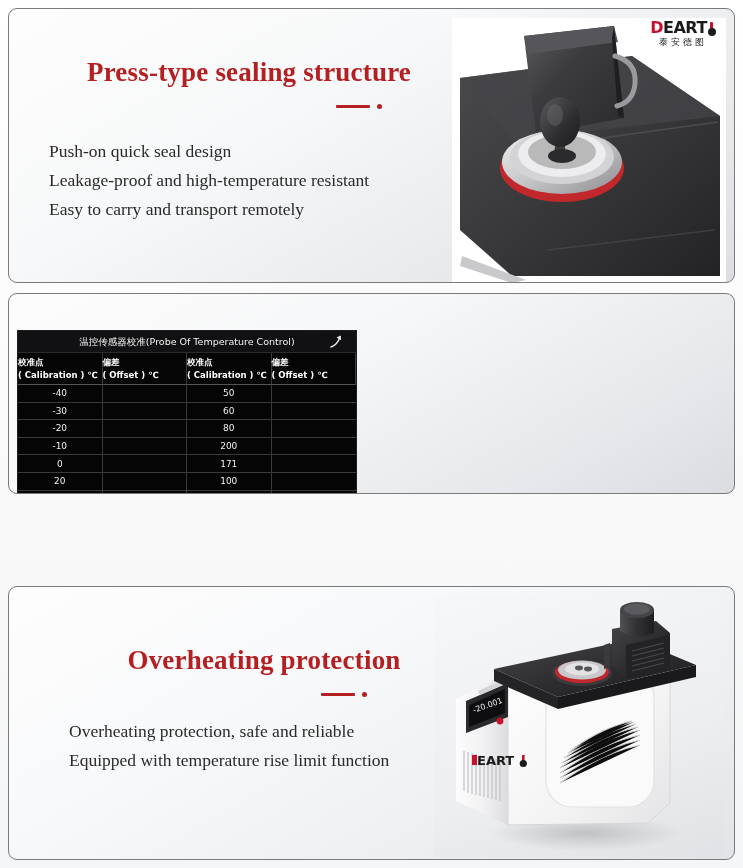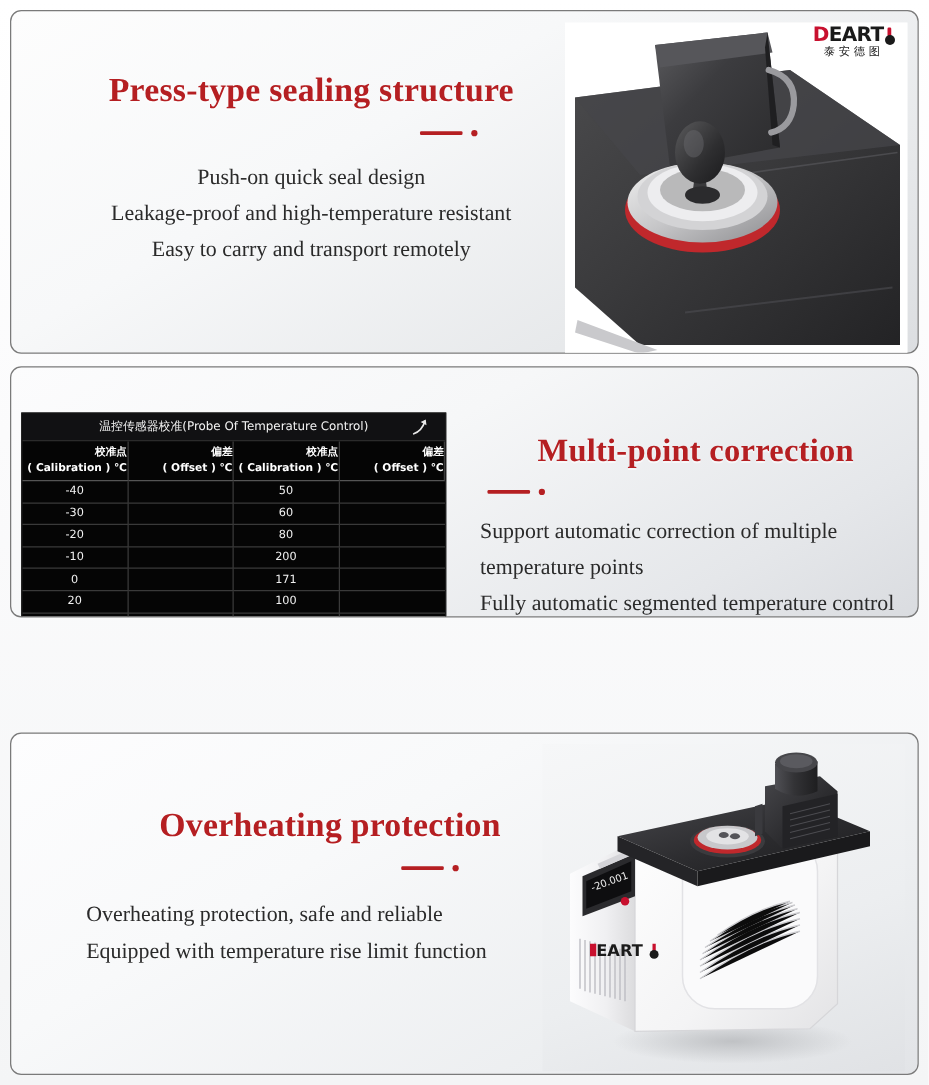--- a/index.html
+++ b/index.html
@@ -50,21 +50,21 @@
     font-size:17.5px;
     line-height:29px;
     white-space:nowrap;
     font-family:"Liberation Serif", serif;
   }
 
   
   .p1-text{left:40px;top:48px;width:400px;}
   .p1-text .heading{font-size:27px;text-align:center;}
   .p1-text .divider{justify-content:center;margin-left:220px;margin-top:16px;}
-  .p1-lines{margin-top:18px;text-align:center;}
+  .p1-lines{margin-top:28px;text-align:left;}
 
   
   .p2-text{left:375px;top:52px;width:345px;}
   .p2-text .heading{font-size:26px;text-align:center;}
   .p2-text .divider{margin-left:6px;margin-top:15px;}
   .p2-lines{margin-top:14px;text-align:left;}
   .p2-lines .bodyline{white-space:normal;line-height:29px;}
 
   
   .p3-text{left:60px;top:58px;width:390px;}
@@ -90,21 +90,21 @@
     font-size:9.5px;
     color:#f4f4f4;
     border-bottom:1px solid #2b2b2b;
   }
   .cal-arrow{position:absolute;right:11px;top:2px;width:16px;height:16px;}
   .cal-grid{display:grid;grid-template-columns:1fr 1fr 1fr 1fr;}
   .cal-hcell{
     height:32px;
     border-right:1px solid #3c3c3c;
     border-bottom:1px solid #555;
-    display:flex;flex-direction:column;align-items:flex-end;justify-content:center;
+    display:flex;flex-direction:column;align-items:flex-start;justify-content:center;
     font-size:8.5px;font-weight:bold;line-height:13px;color:#ffffff;
     box-sizing:border-box;
   }
   .cal-hcell:last-child{border-right:none;}
   .cal-cell{
     height:17.6px;
     border-right:1px solid #3a3a3a;
     border-bottom:1px solid #3a3a3a;
     display:flex;align-items:center;justify-content:center;
     font-size:9px;color:#f0f0f0;
@@ -291,31 +291,20 @@
         <div class="cal-cell">180</div>
         <div class="cal-cell c4"></div>
 
         <div class="cal-cell"></div>
         <div class="cal-cell"></div>
         <div class="cal-cell"></div>
         <div class="cal-cell c4"></div>
       </div>
     </div>
 
-    <div class="txtblock p2-text">
-      <div class="heading">Multi-point correction</div>
-      <div class="divider">
-        <span class="bar"></span>
-        <span class="dot"></span>
-      </div>
-      <div class="p2-lines">
-        <div class="bodyline">Support automatic correction of multiple temperature points</div>
-        <div class="bodyline">Fully automatic segmented temperature control and calibration</div>
-      </div>
-    </div>
   </div>
 
   <div class="panel panel-3">
 
     <div class="photo photo-3">
       <svg viewBox="0 0 290 262" width="290" height="262">
         <defs>
           <linearGradient id="wfront" x1="0" y1="0" x2="1" y2="1">
             <stop offset="0%" stop-color="#ffffff"></stop>
             <stop offset="60%" stop-color="#f4f4f5"></stop>

